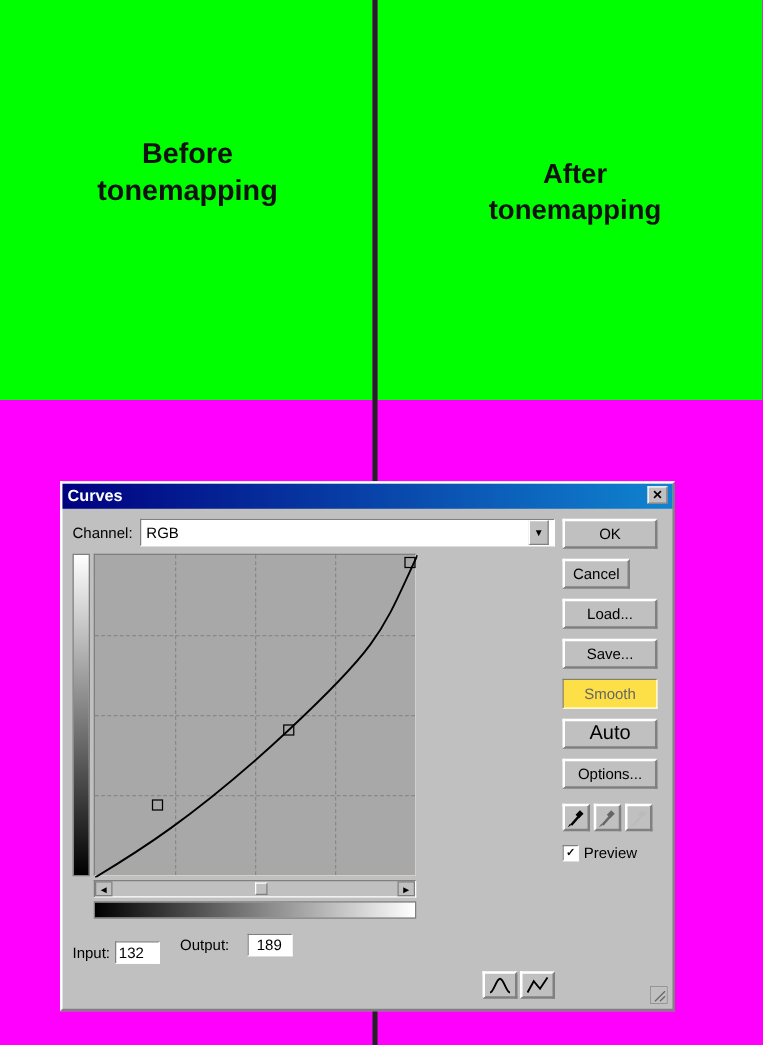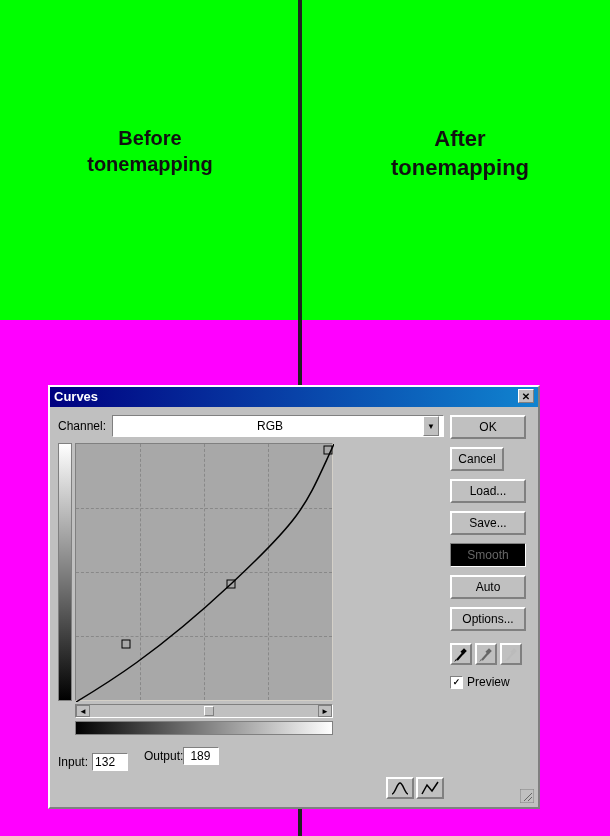--- a/index.html
+++ b/index.html
@@ -9,21 +9,21 @@
 <body>
 
 <div style="position: relative; width: 610px; height: 836px; background: magenta;">
 
   <div style="position: absolute; left: 0; top: 0; width: 298px; height: 320px; background: #00ff00;"></div>
 
   <div style="position: absolute; left: 302px; top: 0; width: 308px; height: 320px; background: #00ff00;"></div>
 
   <div style="position: absolute; left: 298px; top: 0; width: 4px; height: 836px; background: #222;"></div>
 
-  <div style="position: absolute; top: 125px; left: 50px; width: 200px; text-align: center; font-size: 20px; font-weight: bold; color: #111; line-height: 1.3;">
+  <div style="position: absolute; top: 108px; left: 50px; width: 200px; text-align: center; font-size: 23px; font-weight: bold; color: #111; line-height: 1.3;">
     <div>Before</div>
     <div>tonemapping</div>
   </div>
 
   <div style="position: absolute; top: 125px; left: 355px; width: 210px; text-align: center; font-size: 22px; font-weight: bold; color: #111; line-height: 1.3;">
     <div>After</div>
     <div>tonemapping</div>
   </div>
 
   <div style="position: absolute; top: 385px; left: 48px; width: 492px; background: #c0c0c0; border-top: 2px solid #fff; border-left: 2px solid #fff; border-right: 2px solid #808080; border-bottom: 2px solid #808080;">
@@ -34,21 +34,21 @@
         <span>✕</span>
       </div>
     </div>
 
     <div style="padding: 8px; display: flex; gap: 6px;">
 
       <div style="display: flex; flex-direction: column; flex: 1;">
 
         <div style="display: flex; align-items: center; margin-bottom: 6px; font-size: 12px;">
           <span style="margin-right: 6px;">Channel:</span>
-          <div style="flex: 1; height: 22px; background: white; border-top: 1px solid #808080; border-left: 1px solid #808080; border-right: 1px solid #fff; border-bottom: 1px solid #fff; font-size: 12px; display: flex; align-items: center; padding: 0 4px; cursor: pointer; text-align: center;">
+          <div style="flex: 1; height: 22px; background: white; border-top: 1px solid #808080; border-left: 1px solid #808080; border-right: 1px solid #fff; border-bottom: 1px solid #fff; font-size: 12px; display: flex; align-items: center; padding: 0 4px; cursor: pointer;">
             <span style="flex: 1;">RGB</span>
             <div style="width: 16px; height: 20px; background: #c0c0c0; border-top: 1px solid #fff; border-left: 1px solid #fff; border-right: 1px solid #808080; border-bottom: 1px solid #808080; display: flex; align-items: center; justify-content: center; font-size: 8px;">▼</div>
           </div>
         </div>
 
         <div style="display: flex; gap: 3px; align-items: flex-start;">
 
           <div style="width: 14px; height: 258px; background: linear-gradient(to bottom, white, black); border: 1px solid #808080; flex-shrink: 0;"></div>
 
           <div style="display: flex; flex-direction: column; gap: 3px;">
@@ -85,21 +85,21 @@
 
             <div style="width: 258px; height: 14px; background: linear-gradient(to right, black, white); border: 1px solid #808080;"></div>
           </div>
         </div>
 
         <div style="margin-top: 6px; display: flex; gap: 16px; font-size: 12px; align-items: center;">
           <div style="display: flex; align-items: center; gap: 4px; margin-top: 12px;">
             <span>Input:</span>
             <input type="text" value="132" style="width: 36px; height: 18px; background: white; border-width: 1px; border-style: solid; border-color: rgb(128, 128, 128) rgb(255, 255, 255) rgb(255, 255, 255) rgb(128, 128, 128); font-size: 12px; padding: 1px 2px;">
           </div>
-          <div style="display: flex; align-items: center; gap: 0;">
+          <div style="display: flex; align-items: center; gap: 15px;">
             <span>Output:</span>
             <input type="text" value="189" style="width: 36px; height: 18px; background: white; border-width: 1px; border-style: solid; border-color: rgb(128, 128, 128) rgb(255, 255, 255) rgb(255, 255, 255) rgb(128, 128, 128); font-size: 12px; padding: 1px 6px;">
           </div>
         </div>
 
         <div style="margin-top: 6px; display: flex; justify-content: flex-end; align-items: center;">
           <div style="display: flex; gap: 2px;">
             <div style="width: 28px; height: 22px; background: #c0c0c0; border-top: 2px solid #fff; border-left: 2px solid #fff; border-right: 2px solid #808080; border-bottom: 2px solid #808080; display: flex; align-items: center; justify-content: center; cursor: pointer; font-size: 12px;">
               <svg width="18" height="14" viewBox="0 0 18 14">
                 <path d="M1 13 C4 13,6 2,9 2 S14 13,17 13" fill="none" stroke="#000" stroke-width="1.5"></path>
@@ -118,23 +118,23 @@
       <div style="display: flex; flex-direction: column; gap: 8px; width: 80px; flex-shrink: 0;">
 
         <button style="width: 76px; height: 24px; background: #c0c0c0; border-top: 2px solid #fff; border-left: 2px solid #fff; border-right: 2px solid #808080; border-bottom: 2px solid #808080; font-size: 12px; cursor: pointer; font-family: Arial, sans-serif;">OK</button>
 
         <button style="width: 54px; height: 24px; background: #c0c0c0; border-top: 2px solid #fff; border-left: 2px solid #fff; border-right: 2px solid #808080; border-bottom: 2px solid #808080; font-size: 12px; cursor: pointer; font-family: Arial, sans-serif;">Cancel</button>
 
         <button style="width: 76px; height: 24px; background: #c0c0c0; border-top: 2px solid #fff; border-left: 2px solid #fff; border-right: 2px solid #808080; border-bottom: 2px solid #808080; font-size: 12px; cursor: pointer; font-family: Arial, sans-serif;">Load...</button>
 
         <button style="width: 76px; height: 24px; background: #c0c0c0; border-top: 2px solid #fff; border-left: 2px solid #fff; border-right: 2px solid #808080; border-bottom: 2px solid #808080; font-size: 12px; cursor: pointer; font-family: Arial, sans-serif;">Save...</button>
 
-        <button style="width: 76px; height: 24px; background: #000000; border-top: 1px solid #808080; border-left: 1px solid #808080; border-right: 1px solid #fff; border-bottom: 1px solid #fff; font-size: 12px; cursor: pointer; font-family: Arial, sans-serif; color: #666;">Smooth</button>
+        <button style="width: 76px; height: 24px; background: #fde047; border-top: 1px solid #808080; border-left: 1px solid #808080; border-right: 1px solid #fff; border-bottom: 1px solid #fff; font-size: 12px; cursor: pointer; font-family: Arial, sans-serif; color: #666;">Smooth</button>
 
-        <button style="width: 76px; height: 24px; background: #c0c0c0; border-top: 2px solid #fff; border-left: 2px solid #fff; border-right: 2px solid #808080; border-bottom: 2px solid #808080; font-size: 12px; cursor: pointer; font-family: Arial, sans-serif;">Auto</button>
+        <button style="width: 76px; height: 24px; background: #c0c0c0; border-top: 2px solid #fff; border-left: 2px solid #fff; border-right: 2px solid #808080; border-bottom: 2px solid #808080; font-size: 16px; cursor: pointer; font-family: Arial, sans-serif;">Auto</button>
 
         <button style="width: 76px; height: 24px; background: #c0c0c0; border-top: 2px solid #fff; border-left: 2px solid #fff; border-right: 2px solid #808080; border-bottom: 2px solid #808080; font-size: 12px; cursor: pointer; font-family: Arial, sans-serif;">Options...</button>
 
         <div style="display: flex; gap: 3px; margin-top: 4px;">
           <div style="width: 22px; height: 22px; background: #c0c0c0; border-top: 2px solid #fff; border-left: 2px solid #fff; border-right: 2px solid #808080; border-bottom: 2px solid #808080; display: flex; align-items: center; justify-content: center; cursor: pointer; font-size: 10px;">
             <svg width="14" height="16" viewBox="0 0 14 16">
               <line x1="3" y1="14" x2="10" y2="6" stroke="#000" stroke-width="2"></line>
               <rect x="8" y="3" width="4" height="5" fill="#000" transform="rotate(45 10 5)"></rect>
               <polygon points="0,16 3,14 2,13" fill="#000"></polygon>
             </svg>

